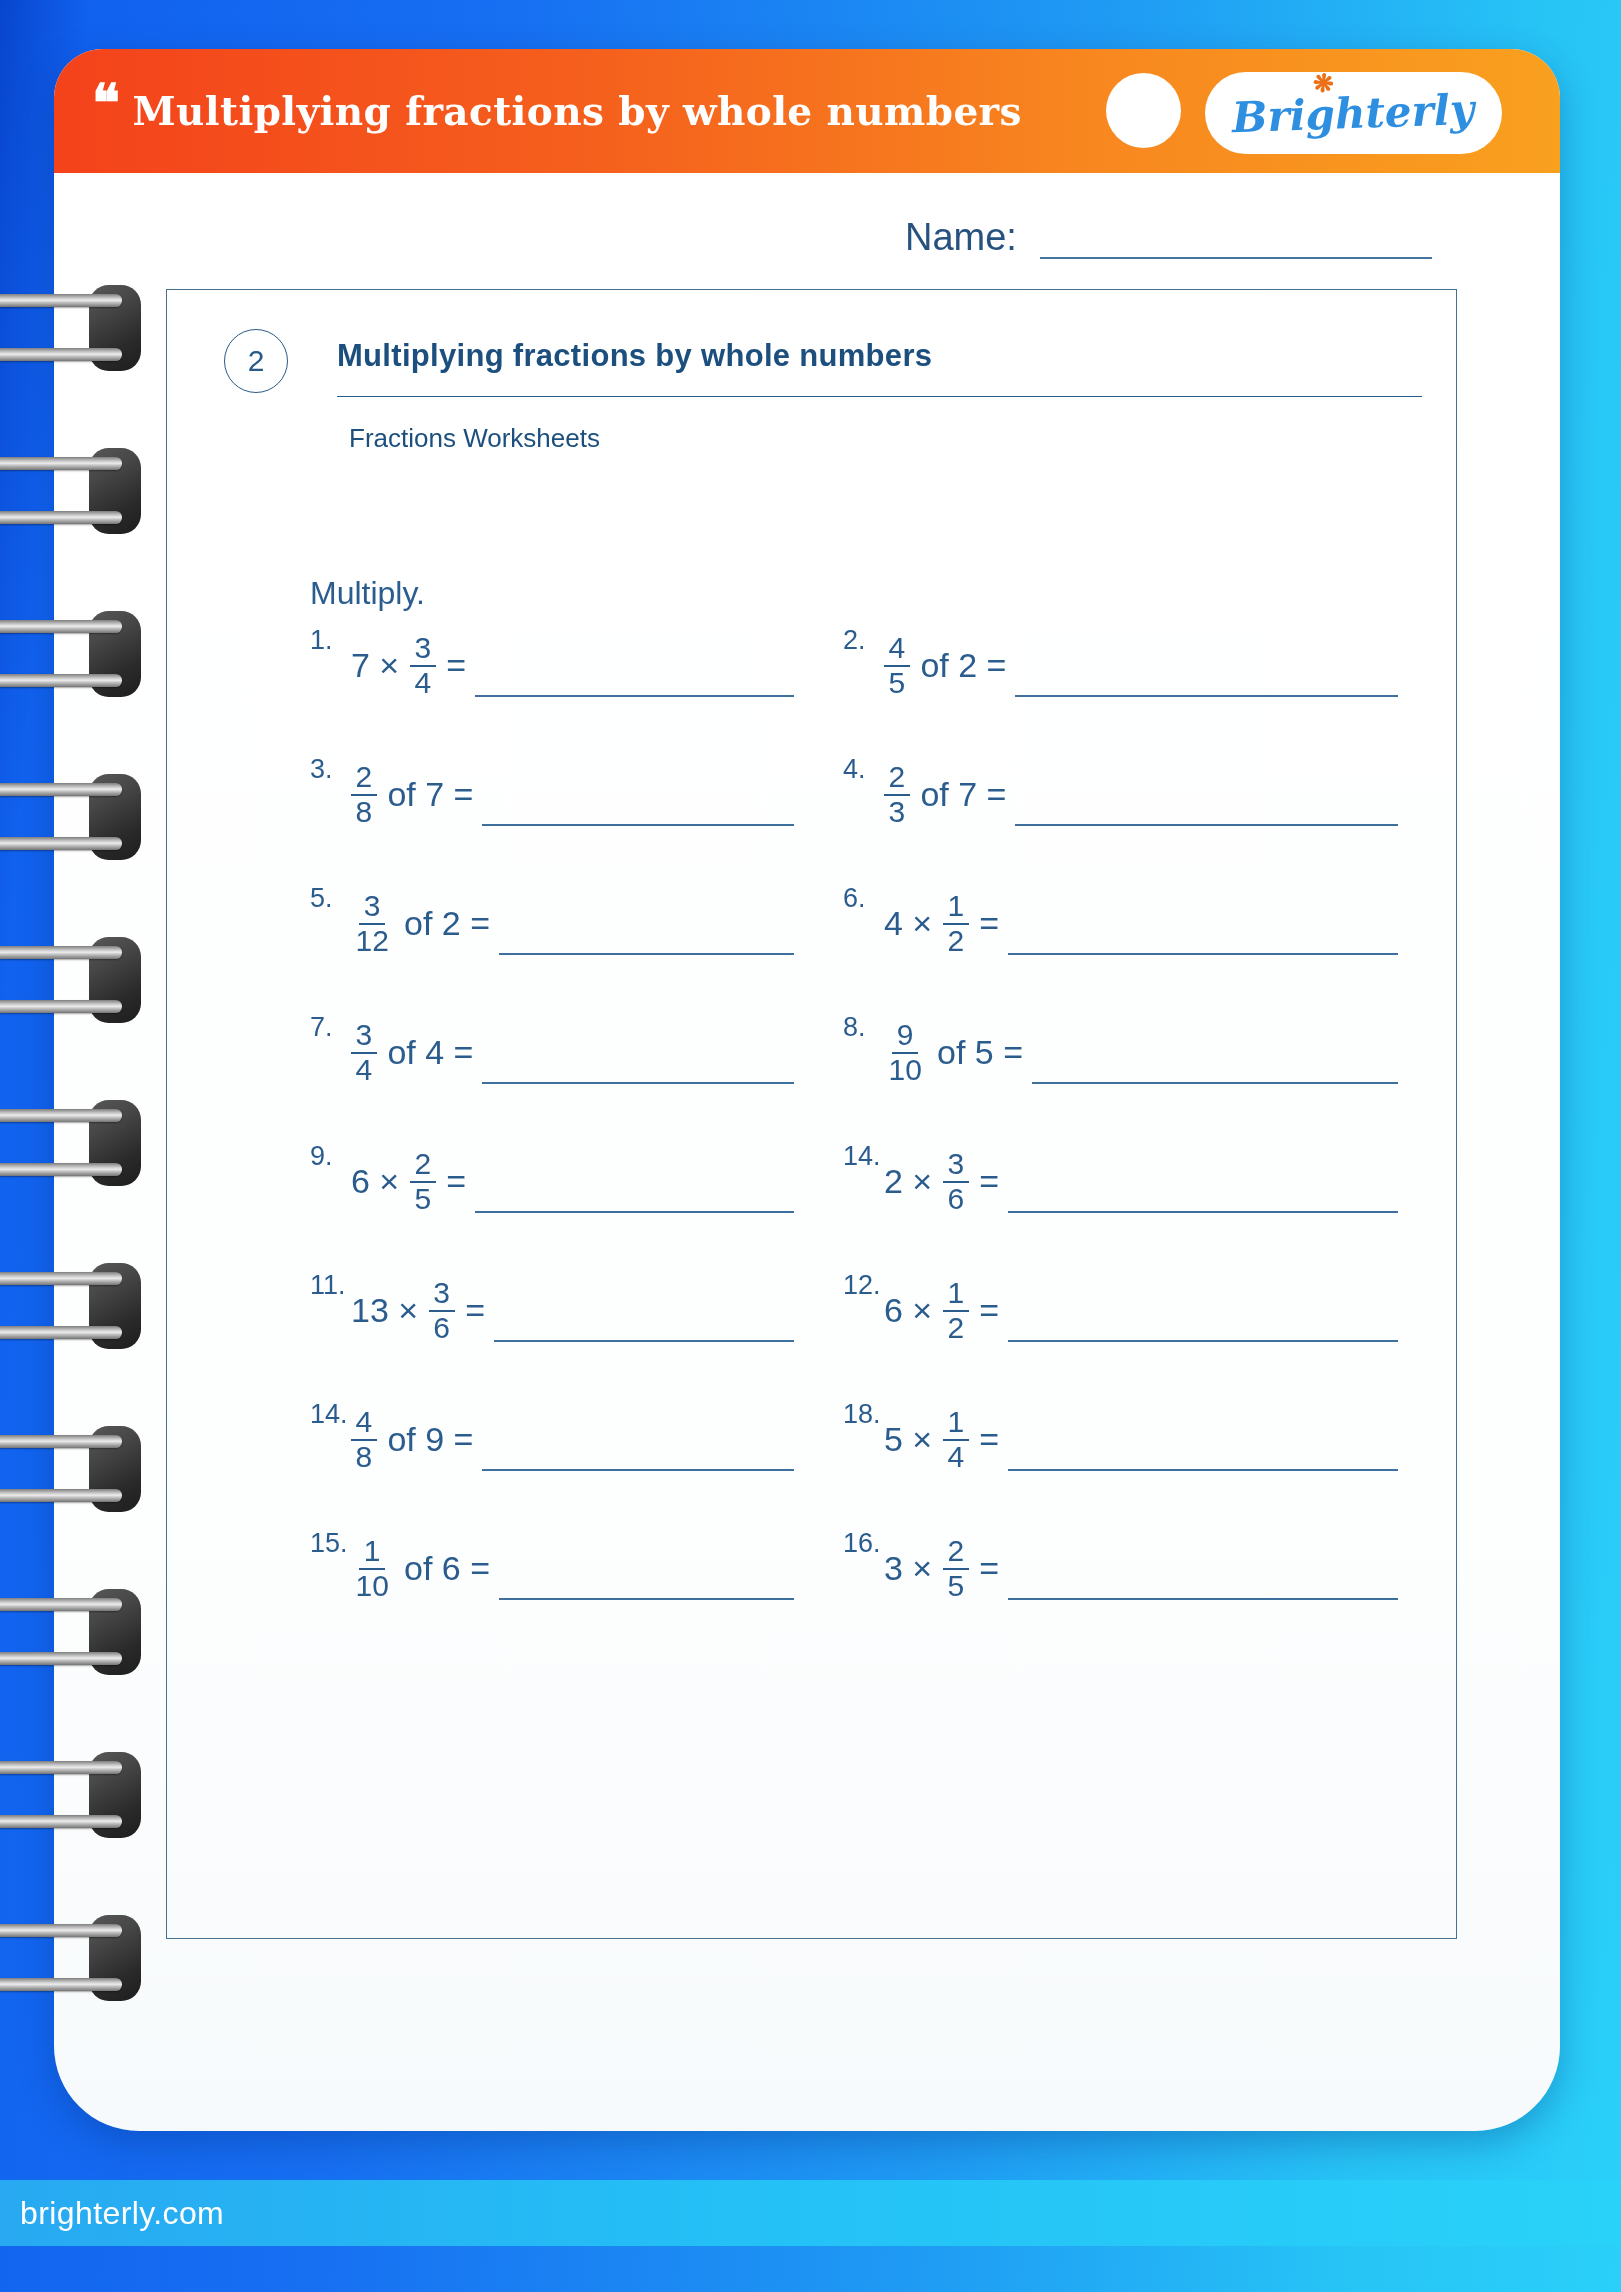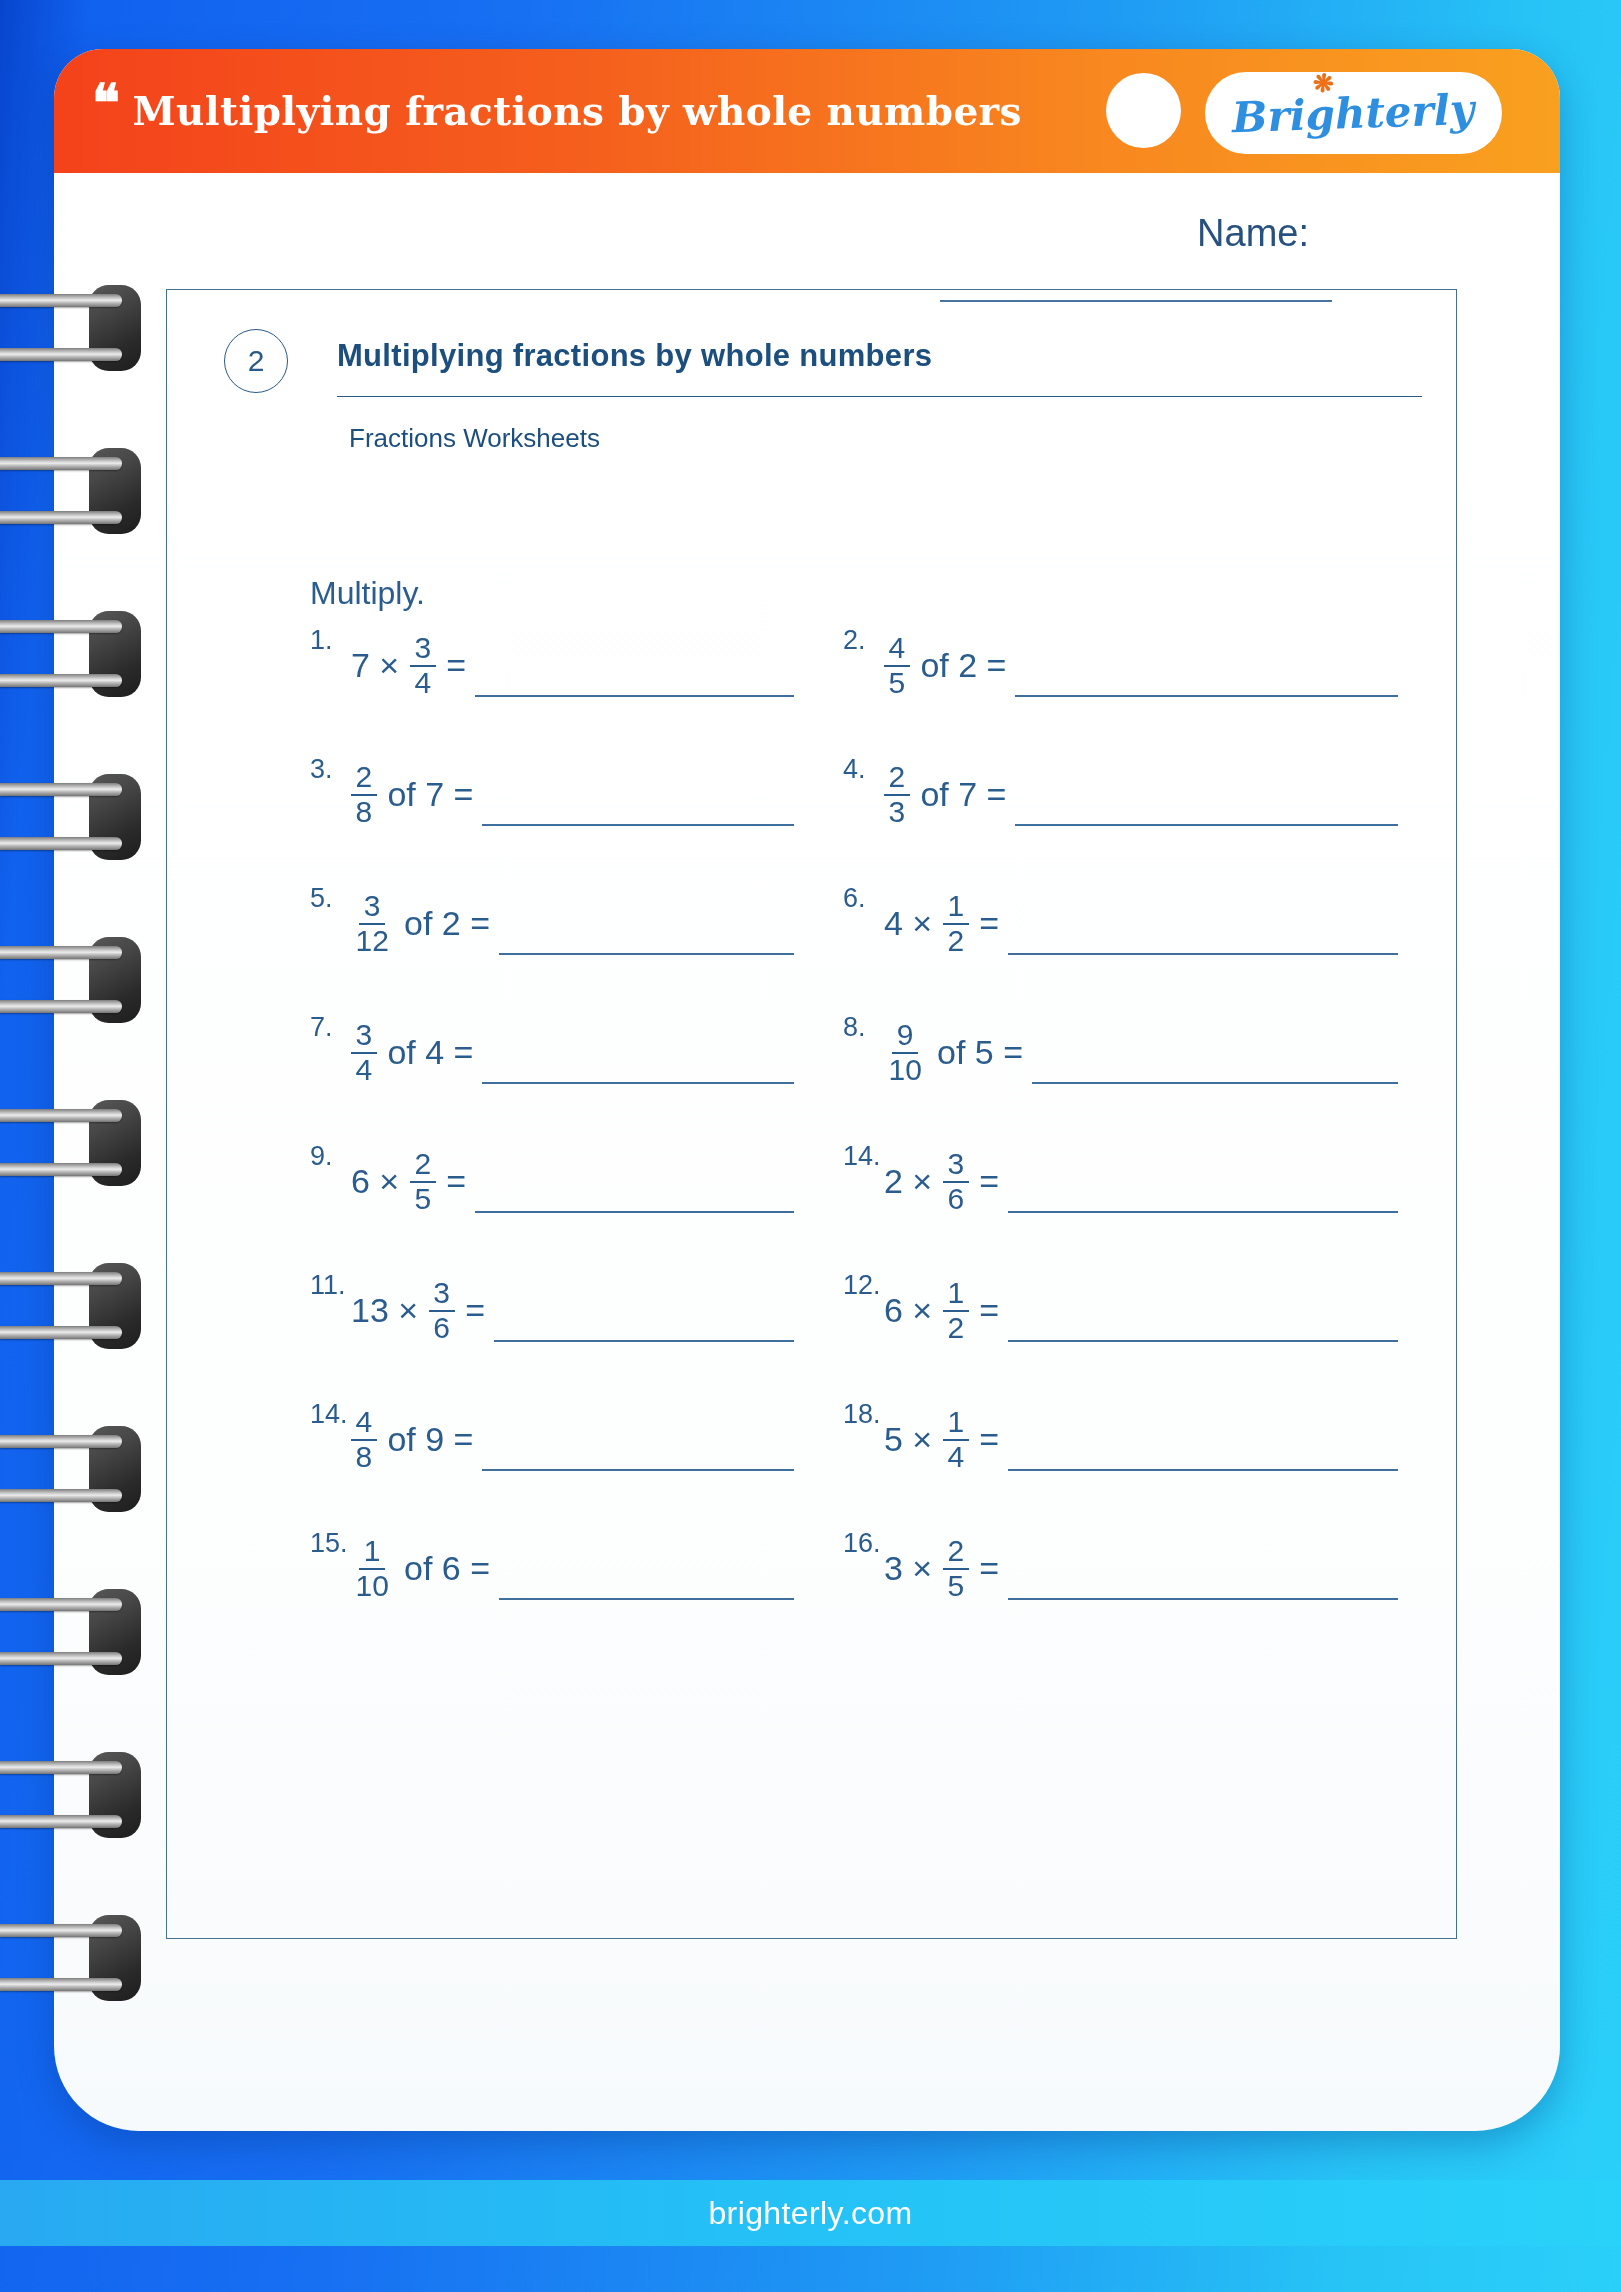--- a/index.html
+++ b/index.html
@@ -44,21 +44,21 @@
     position:relative; font-family:"DejaVu Serif","Liberation Serif",serif;
     font-style:italic; font-weight:bold; font-size:42px; color:#2e8fe0;
     transform:rotate(-2deg);
   }
   .logo-burst {
     position:absolute; left:34%; top:-21.5px; font-size:25px; color:#ed7017;
     font-style:normal; transform:rotate(8deg);
   }
 
   
-  .name-row { position:absolute; left:886px; top:163px; display:flex; align-items:flex-end;flex-direction:column; }
+  .name-row { position:absolute; left:851px; top:163px; display:flex; align-items:flex-end; }
   .name-label { font-size:38px; color:#27517e; margin-right:23px; }
   .name-line { display:inline-block; width:392px; border-bottom:2.7px solid #48759e; height:47px; }
 
   
   .box {
     position:absolute; left:112px; top:240px; width:1291px; height:1650px;
     border:1.8px solid #44718f; background:transparent;
   }
   .badge {
     position:absolute; left:57px; top:39px; width:64px; height:64px;
@@ -98,21 +98,21 @@
     background:linear-gradient(180deg,#7e7e7e 0%,#c6c6c6 30%,#ececec 48%,#b5b5b5 70%,#757575 100%);
     box-shadow:0 0.9px 1.8px rgba(0,0,0,.35);
   }
   .spiral .b1 { top:9px; }
   .spiral .b2 { top:63px; }
 
   
   .footer-band {
     position:absolute; left:0; top:2180px; width:100%; height:66px;
     background:linear-gradient(90deg,#28a9f1 0%,#24c0f6 45%,#29d2f9 100%);
-    display:flex; align-items:center; justify-content:center; z-index:2;
+    display:flex; align-items:center; justify-content:flex-start; z-index:2;padding-left:20px;
   }
   .footer-band span { color:#ffffff; font-size:32px; letter-spacing:0.4px; }
 </style>
 </head>
 <body>
 
 <div class="page">
 
   <div class="header">
     <span class="quote">❝</span>

